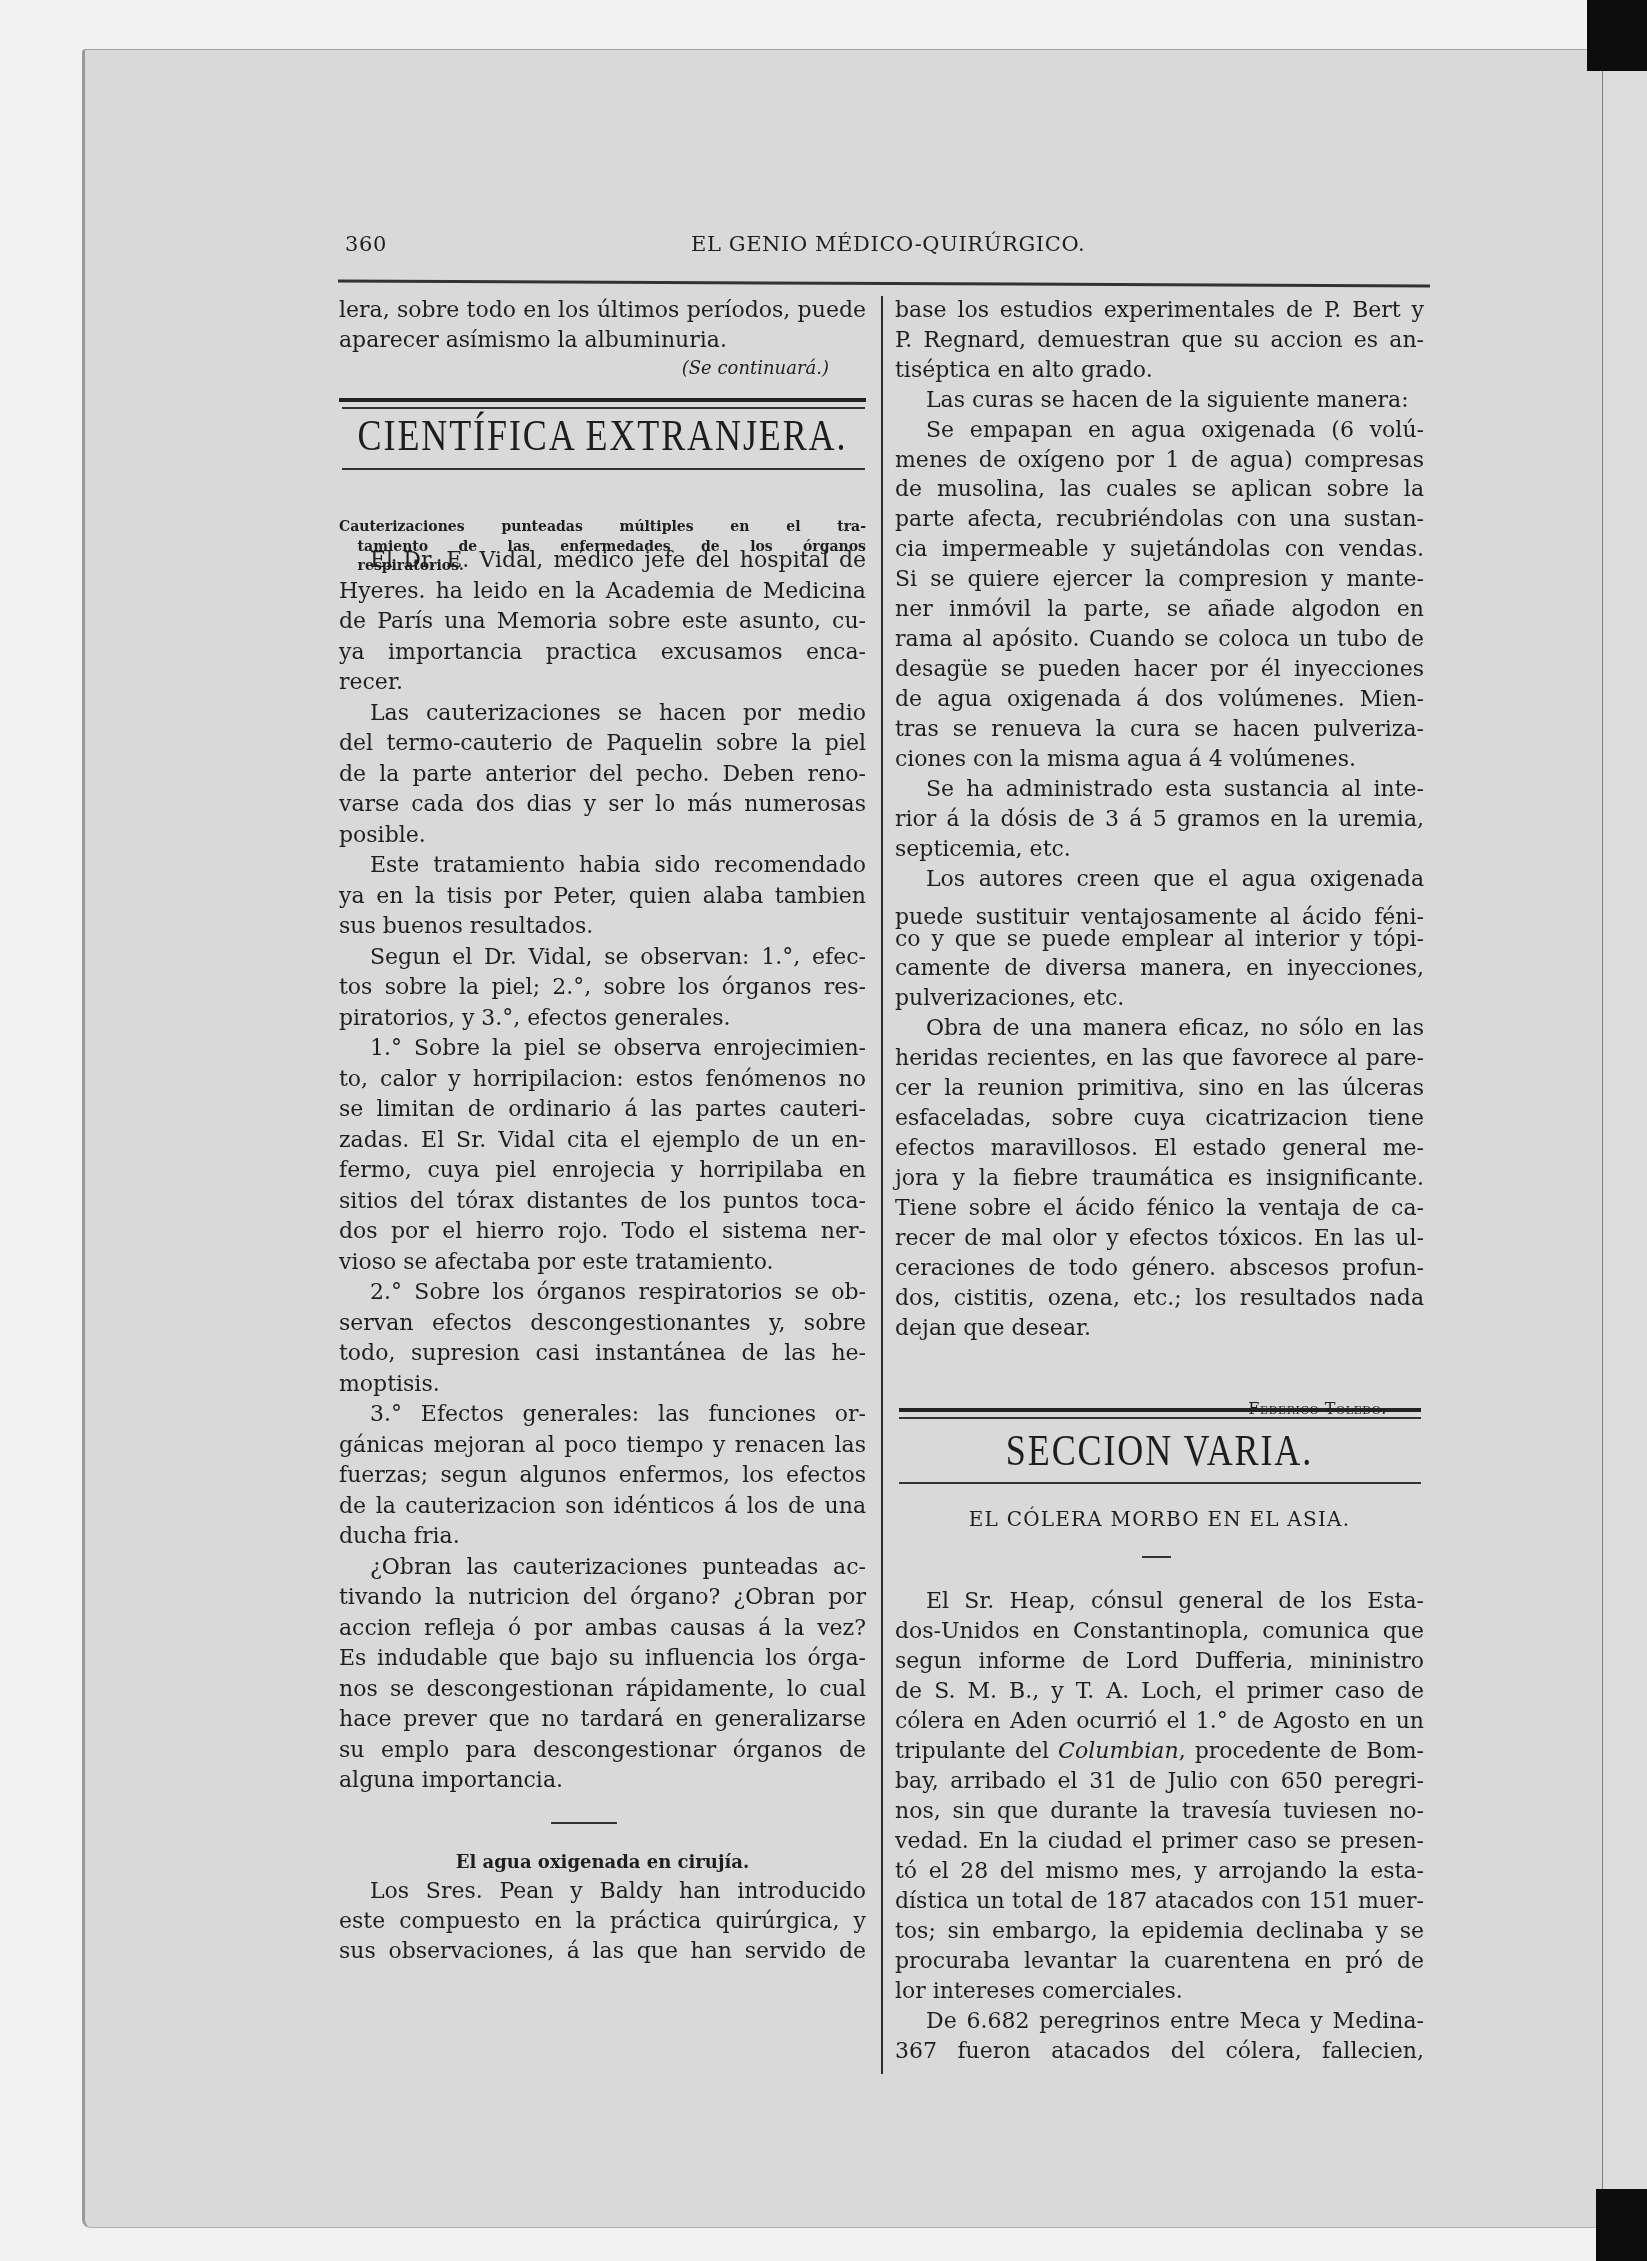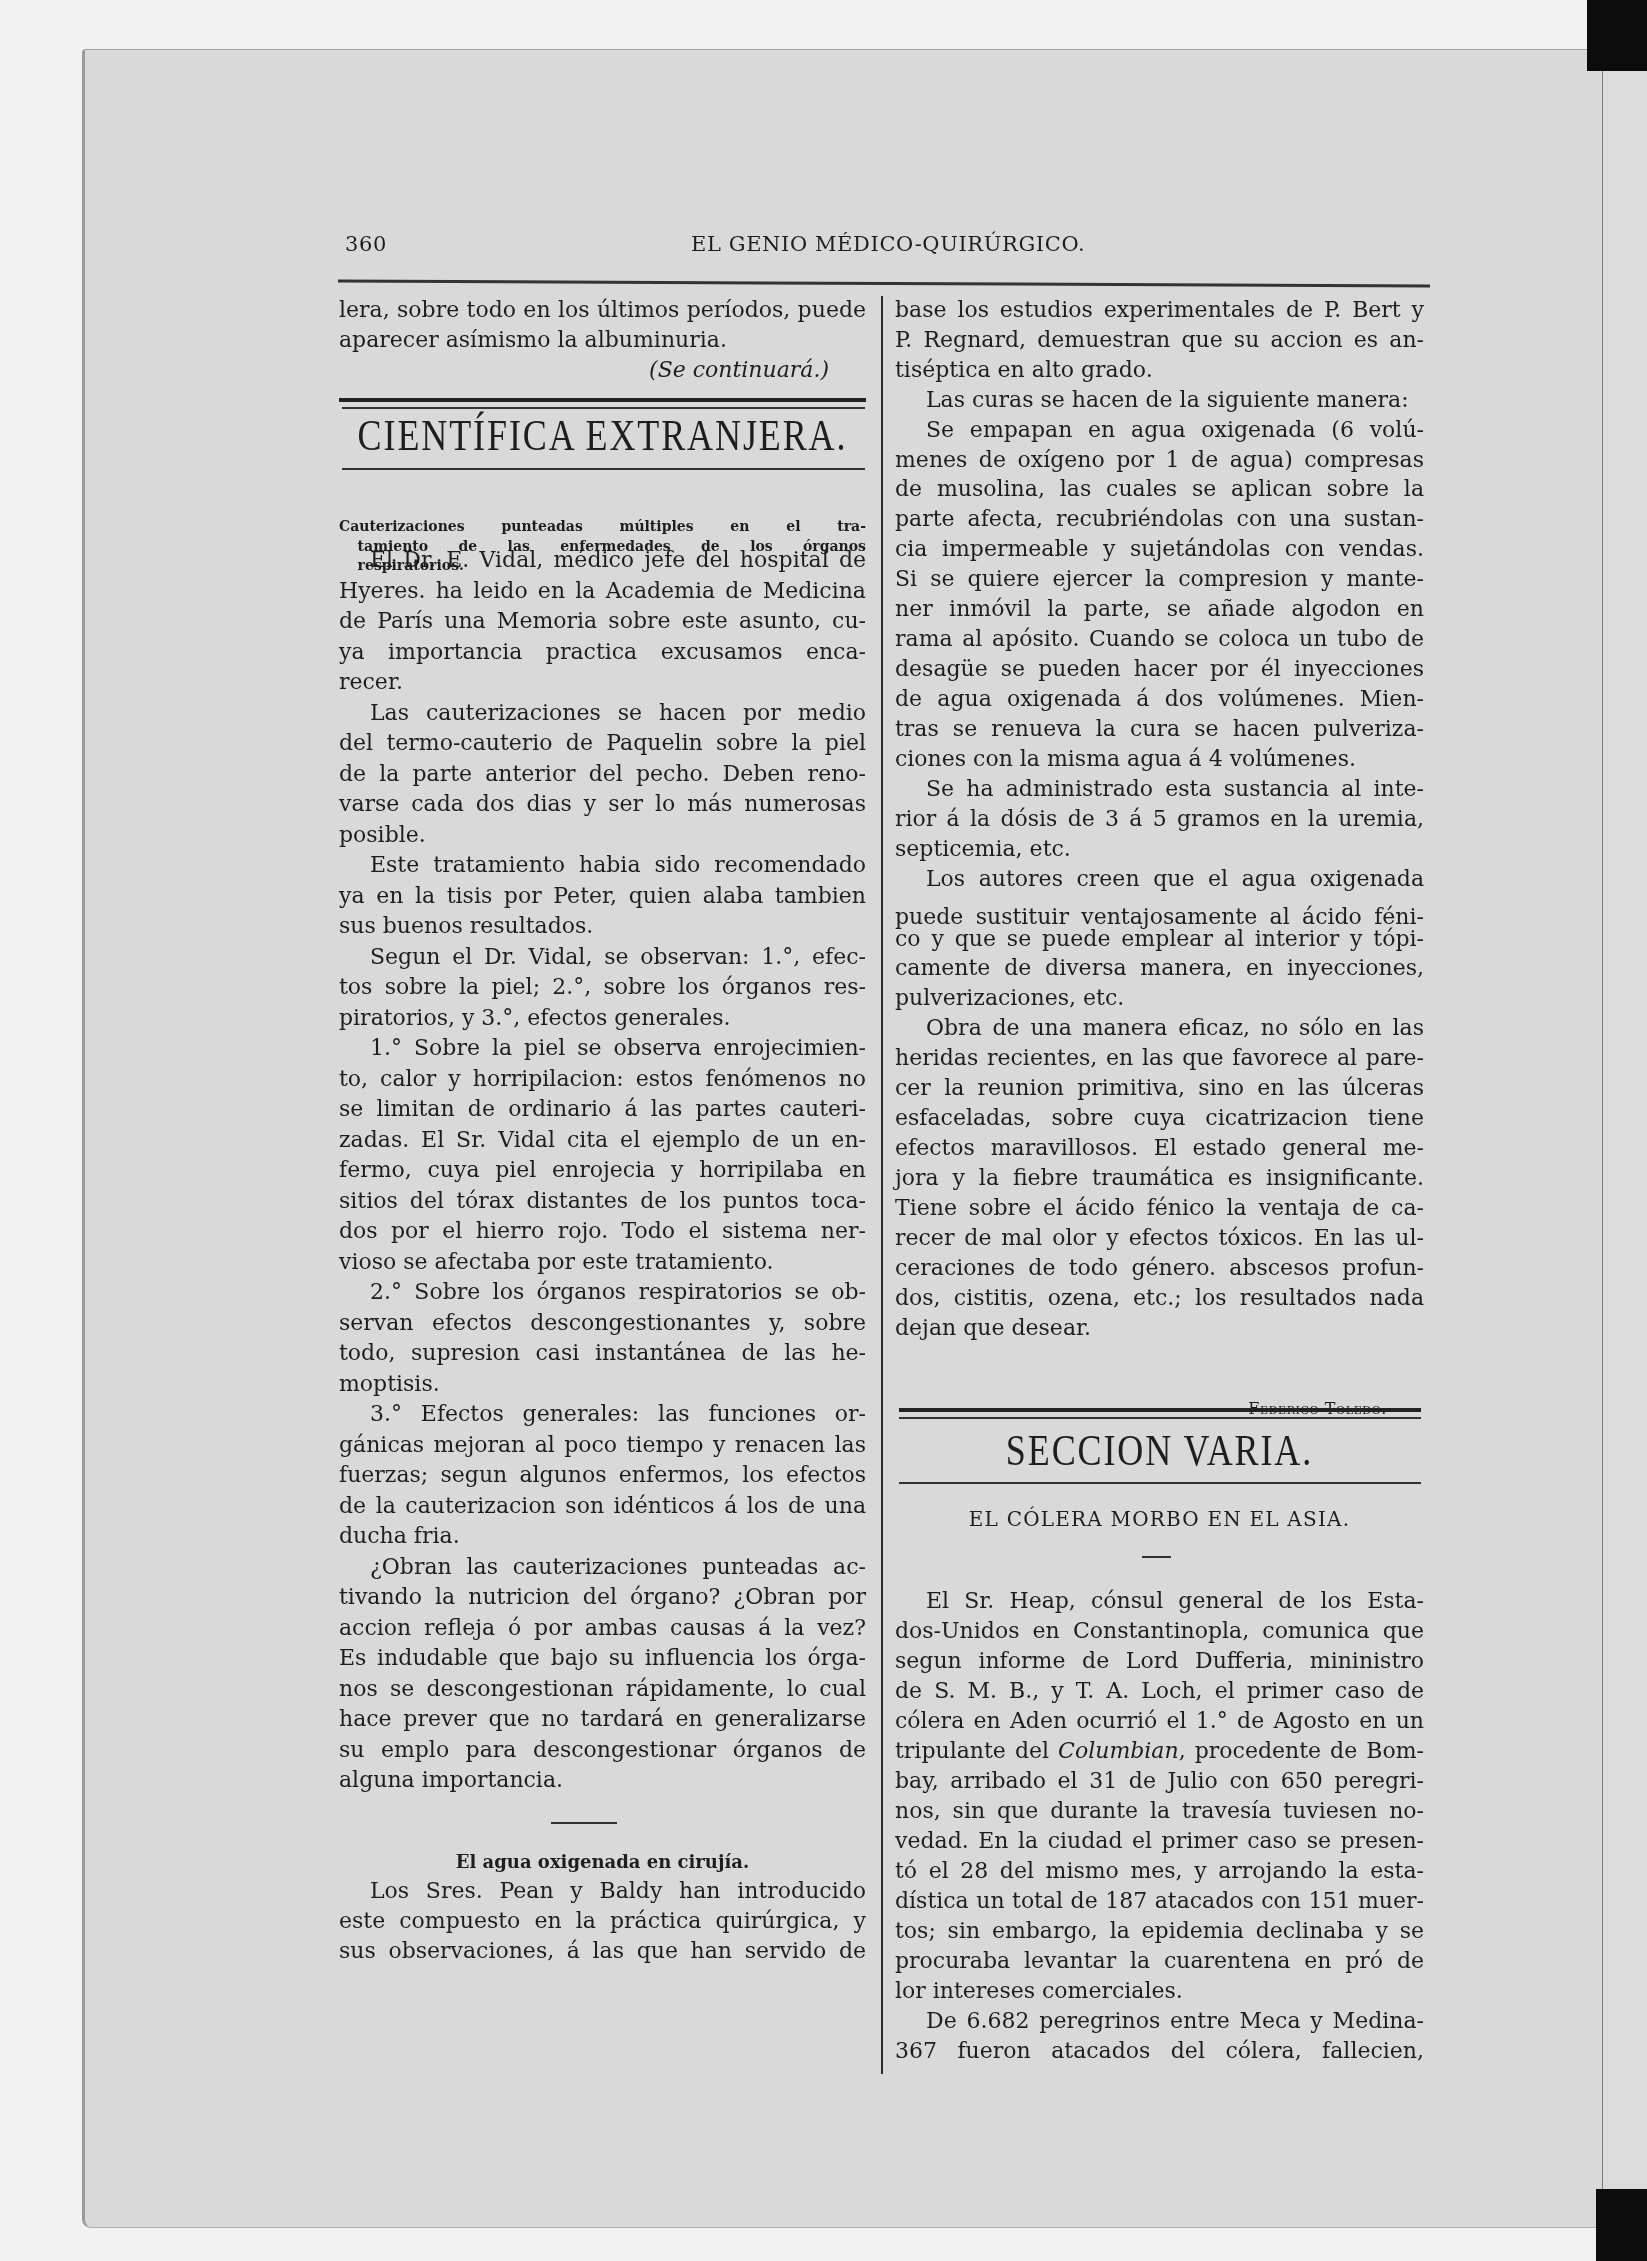--- a/index.html
+++ b/index.html
@@ -65,21 +65,21 @@
 <div class="binding-dark-bottom"></div>
 
 <div class="running-head page-number">360</div>
 <div class="running-head journal-title">EL GENIO MÉDICO-QUIRÚRGICO.</div>
 <div class="head-rule"></div>
 <div class="col-rule"></div>
 
 <div class="col col-left" style="top:0;height:1926px;">
   <div class="line" style="top:297px">lera, sobre todo en los últimos períodos, puede</div>
   <div class="line last" style="top:327px">aparecer asímismo la albuminuria.</div>
-  <div class="line right italic" style="top:357px;font-size:22px;">(Se continuará.)</div>
+  <div class="line right italic" style="top:357px;font-size:18px;">(Se continuará.)</div>
 
   <div class="thick-rule" style="left:0;width:527px;top:398px"></div>
   <div class="thin-rule" style="left:3.1px;width:523px;top:407px"></div>
   <div class="section-title" style="top:414px">CIENTÍFICA EXTRANJERA.</div>
   <div class="thin-rule" style="left:3.1px;width:523px;top:468px"></div>
 
   <div class="bold-head" style="top:482px;text-align:justify;text-align-last:justify;">Cauterizaciones punteadas múltiples en el tra-</div>
   <div class="bold-head" style="top:502px;left:18.6px;text-align:justify;text-align-last:justify;">tamiento de las enfermedades de los órganos</div>
   <div class="bold-head" style="top:521px;left:18.6px;">respiratorios.</div>
 

